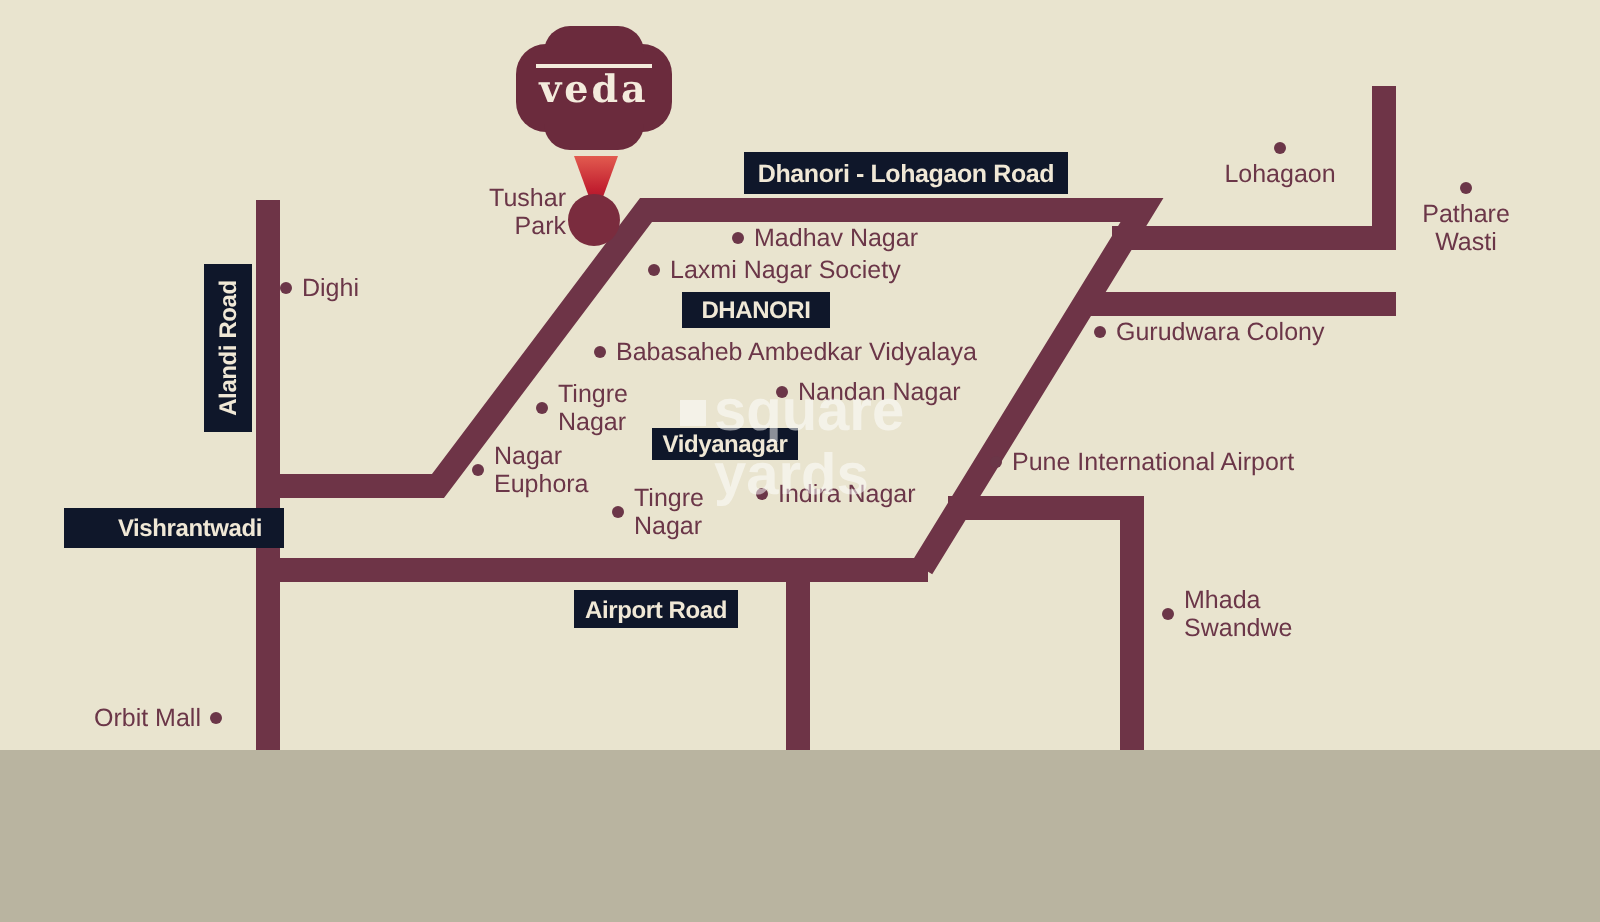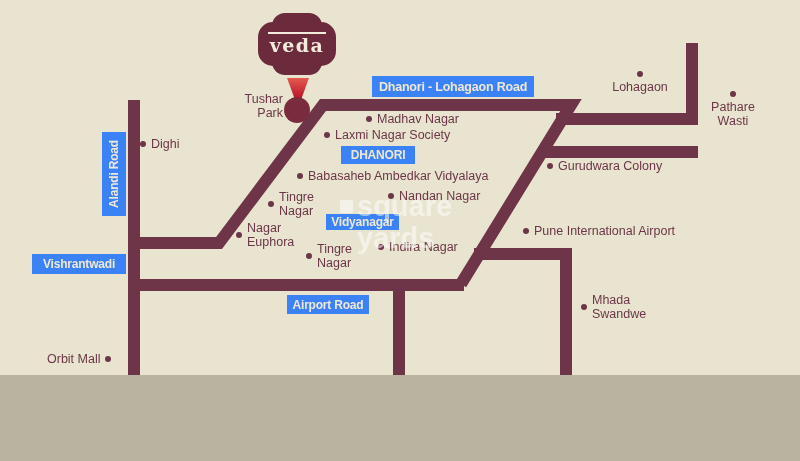--- a/index.html
+++ b/index.html
@@ -14,21 +14,21 @@
     position:absolute;z-index:3;display:flex;align-items:center;gap:5px;
     color:#6B3648;font-size:12.5px;font-weight:400;line-height:14px;letter-spacing:0;
     white-space:nowrap;
   }
   .place .txt{white-space:normal;}
   .place.col{flex-direction:column;gap:3px;text-align:center;white-space:normal;}
   .dot{width:6px;height:6px;border-radius:50%;background:#6B3648;flex:0 0 auto;}
   .wrap2{white-space:normal;}
   
   .roadbox{
-    position:absolute;z-index:4;background:#3b82f6;color:#F0E8D6;
+    position:absolute;z-index:4;background:#0f172a;color:#F0E8D6;
     font-size:12px;font-weight:700;letter-spacing:-0.2px;
     display:flex;align-items:center;justify-content:center;white-space:nowrap;
   }
   .roadbox.vert span{transform:rotate(-90deg);white-space:nowrap;}
   .roadbox.vert{overflow:visible;}
   
   .logo{position:absolute;left:254px;top:11px;width:86px;height:66px;z-index:5;}
   .logo svg{position:absolute;left:0;top:0;}
   .logo .logo-text{
     position:absolute;left:0;top:0;width:100%;height:100%;
@@ -92,21 +92,21 @@
   </div>
   <div class="roadbox" style="left:341px;top:146px;width:74px;height:18px;">
     <span>DHANORI</span>
   </div>
   <div class="roadbox" style="left:326px;top:214px;width:73px;height:16px;">
     <span>Vidyanagar</span>
   </div>
   <div class="roadbox" style="left:287px;top:295px;width:82px;height:19px;">
     <span>Airport Road</span>
   </div>
-  <div class="roadbox" style="left:32px;top:254px;width:94px;height:20px;">
+  <div class="roadbox" style="left:32px;top:254px;width:94px;height:20px;padding-left:16px;">
     <span>Vishrantwadi</span>
   </div>
   <div class="roadbox vert" style="left:102px;top:132px;width:24px;height:84px;">
     <span>Alandi Road</span>
   </div>
 
   <div class="place" style="left:233px;top:92px;width:50px;justify-content:flex-end;">
     <span class="txt wrap2" style="text-align:right;">Tushar Park</span>
   </div>
 
@@ -163,21 +163,21 @@
   <div class="place col" style="left:706px;top:91px;width:54px;">
     <span class="dot"></span>
     <span class="txt wrap2">Pathare Wasti</span>
   </div>
 
   <div class="place" style="left:547px;top:159px;">
     <span class="dot"></span>
     <span class="txt">Gurudwara Colony</span>
   </div>
 
-  <div class="place" style="left:523px;top:224px;">
+  <div class="place" style="left:495px;top:224px;">
     <span class="dot"></span>
     <span class="txt">Pune International Airport</span>
   </div>
 
   <div class="place" style="left:581px;top:293px;">
     <span class="dot"></span>
     <span class="txt wrap2" style="width:48px;">Mhada Swandwe</span>
   </div>
 
   <div class="place" style="left:47px;top:352px;">

